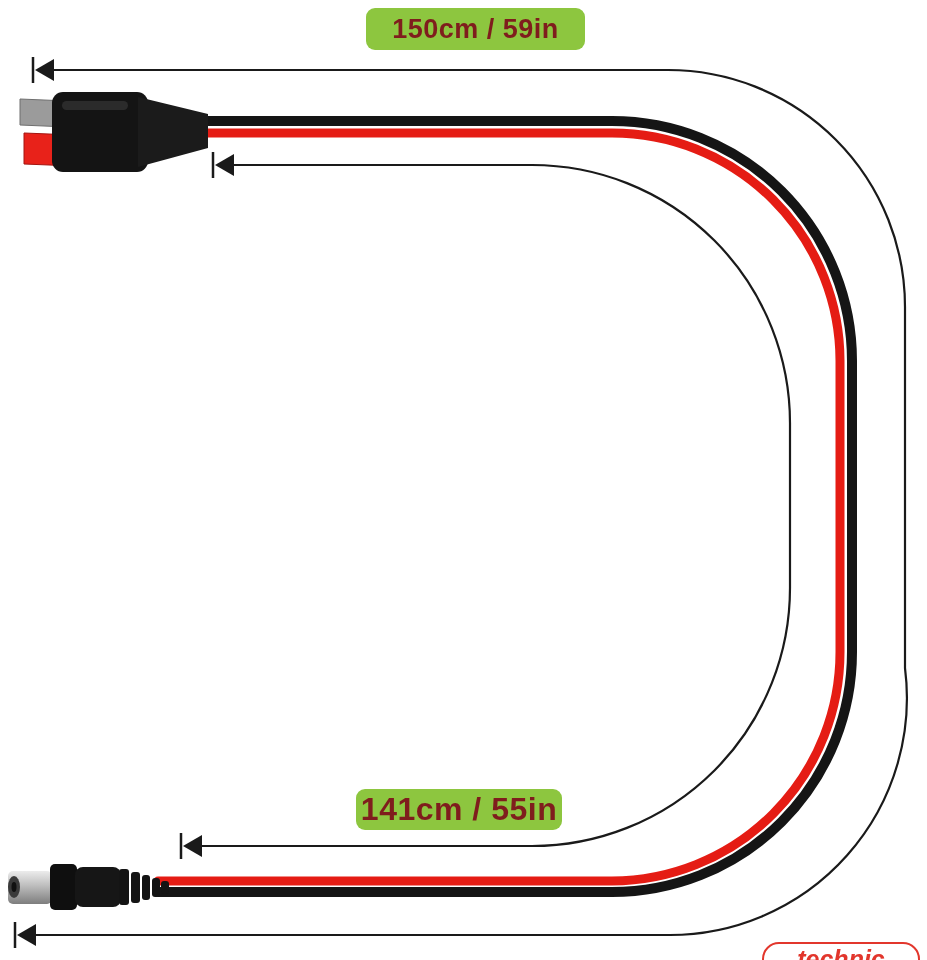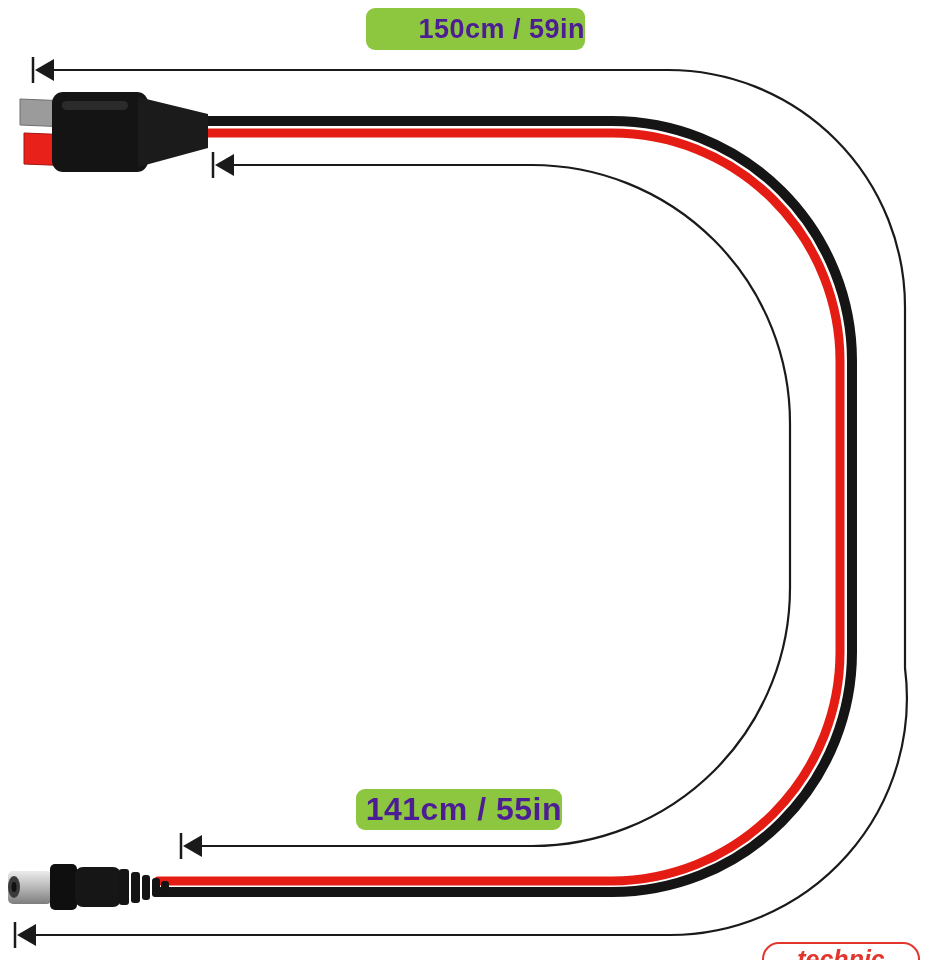--- a/index.html
+++ b/index.html
@@ -16,25 +16,25 @@
     overflow: hidden;
   }
   .stage svg {
     position: absolute;
     left: 0;
     top: 0;
   }
   .badge {
     position: absolute;
     background: #8dc63f;
-    color: #4c1d95;
+    color: #7f1d1d;
     font-weight: bold;
     font-size: 27px;
     line-height: 42px;
-    text-align: right;
+    text-align: center;
     border-radius: 9px;
     letter-spacing: 0.5px;
   }
   .badge-outer {
     left: 366px;
     top: 8px;
     width: 219px;
     height: 42px;
   }
   .badge-inner {

